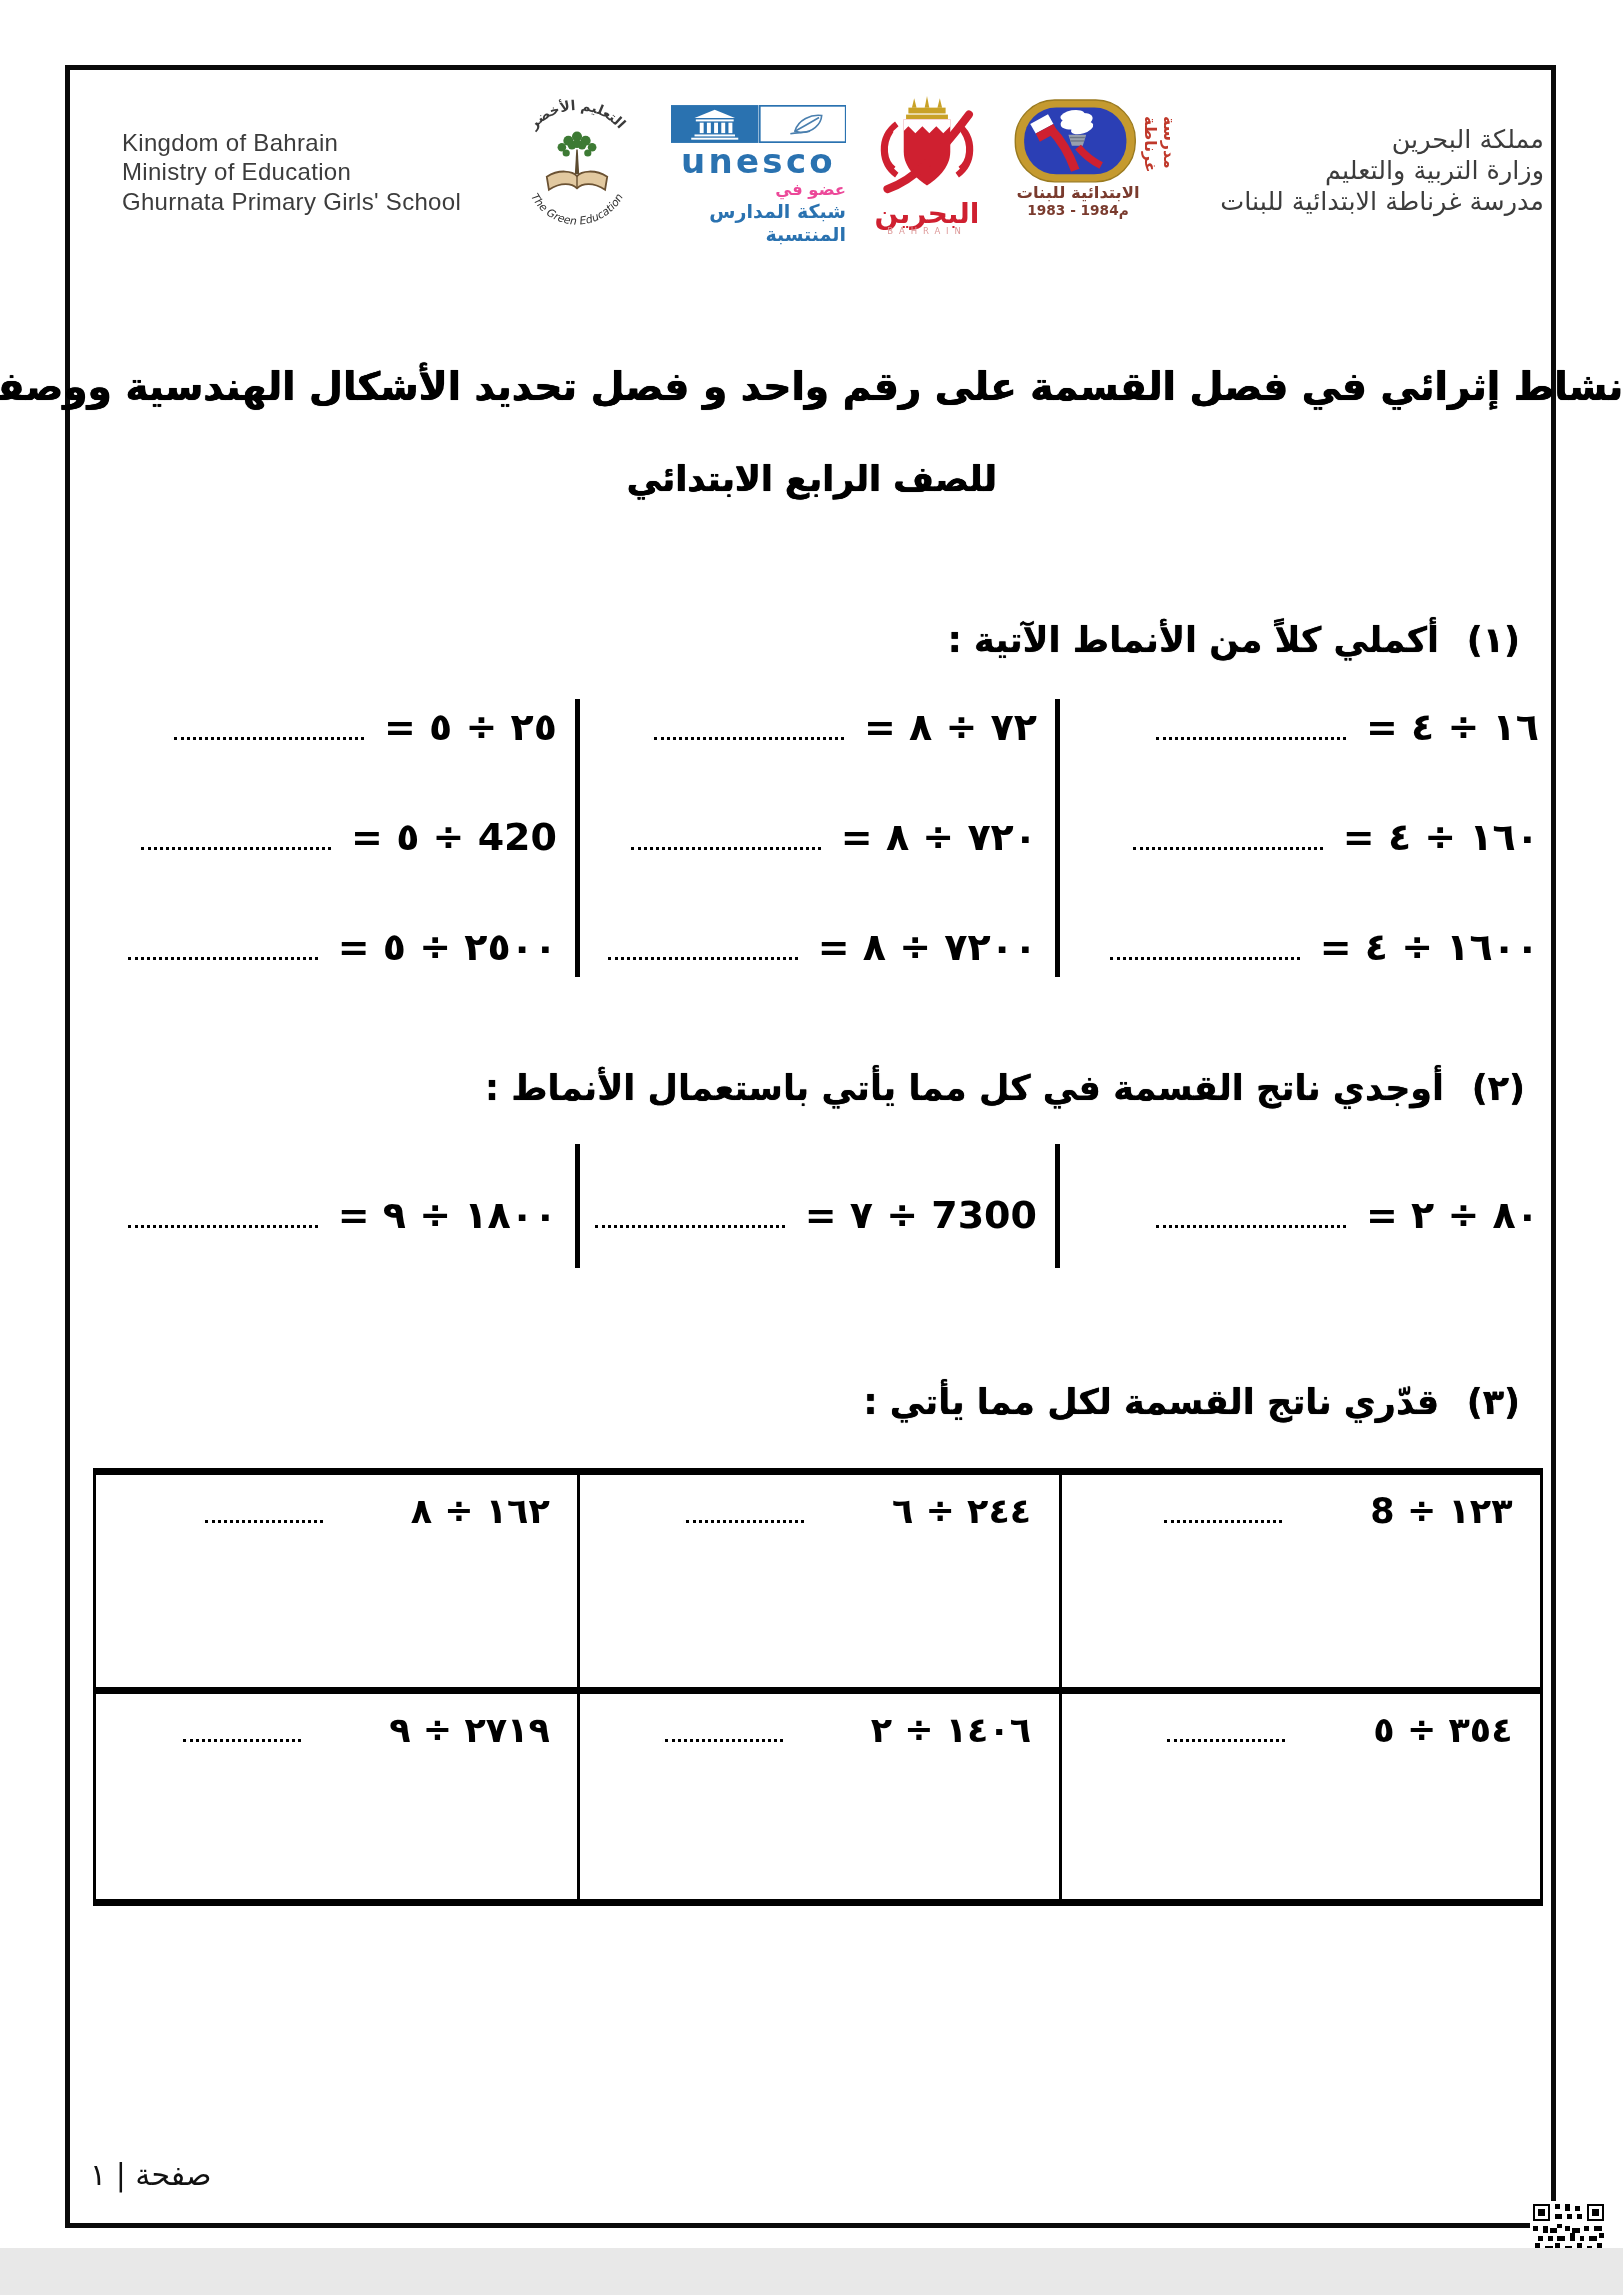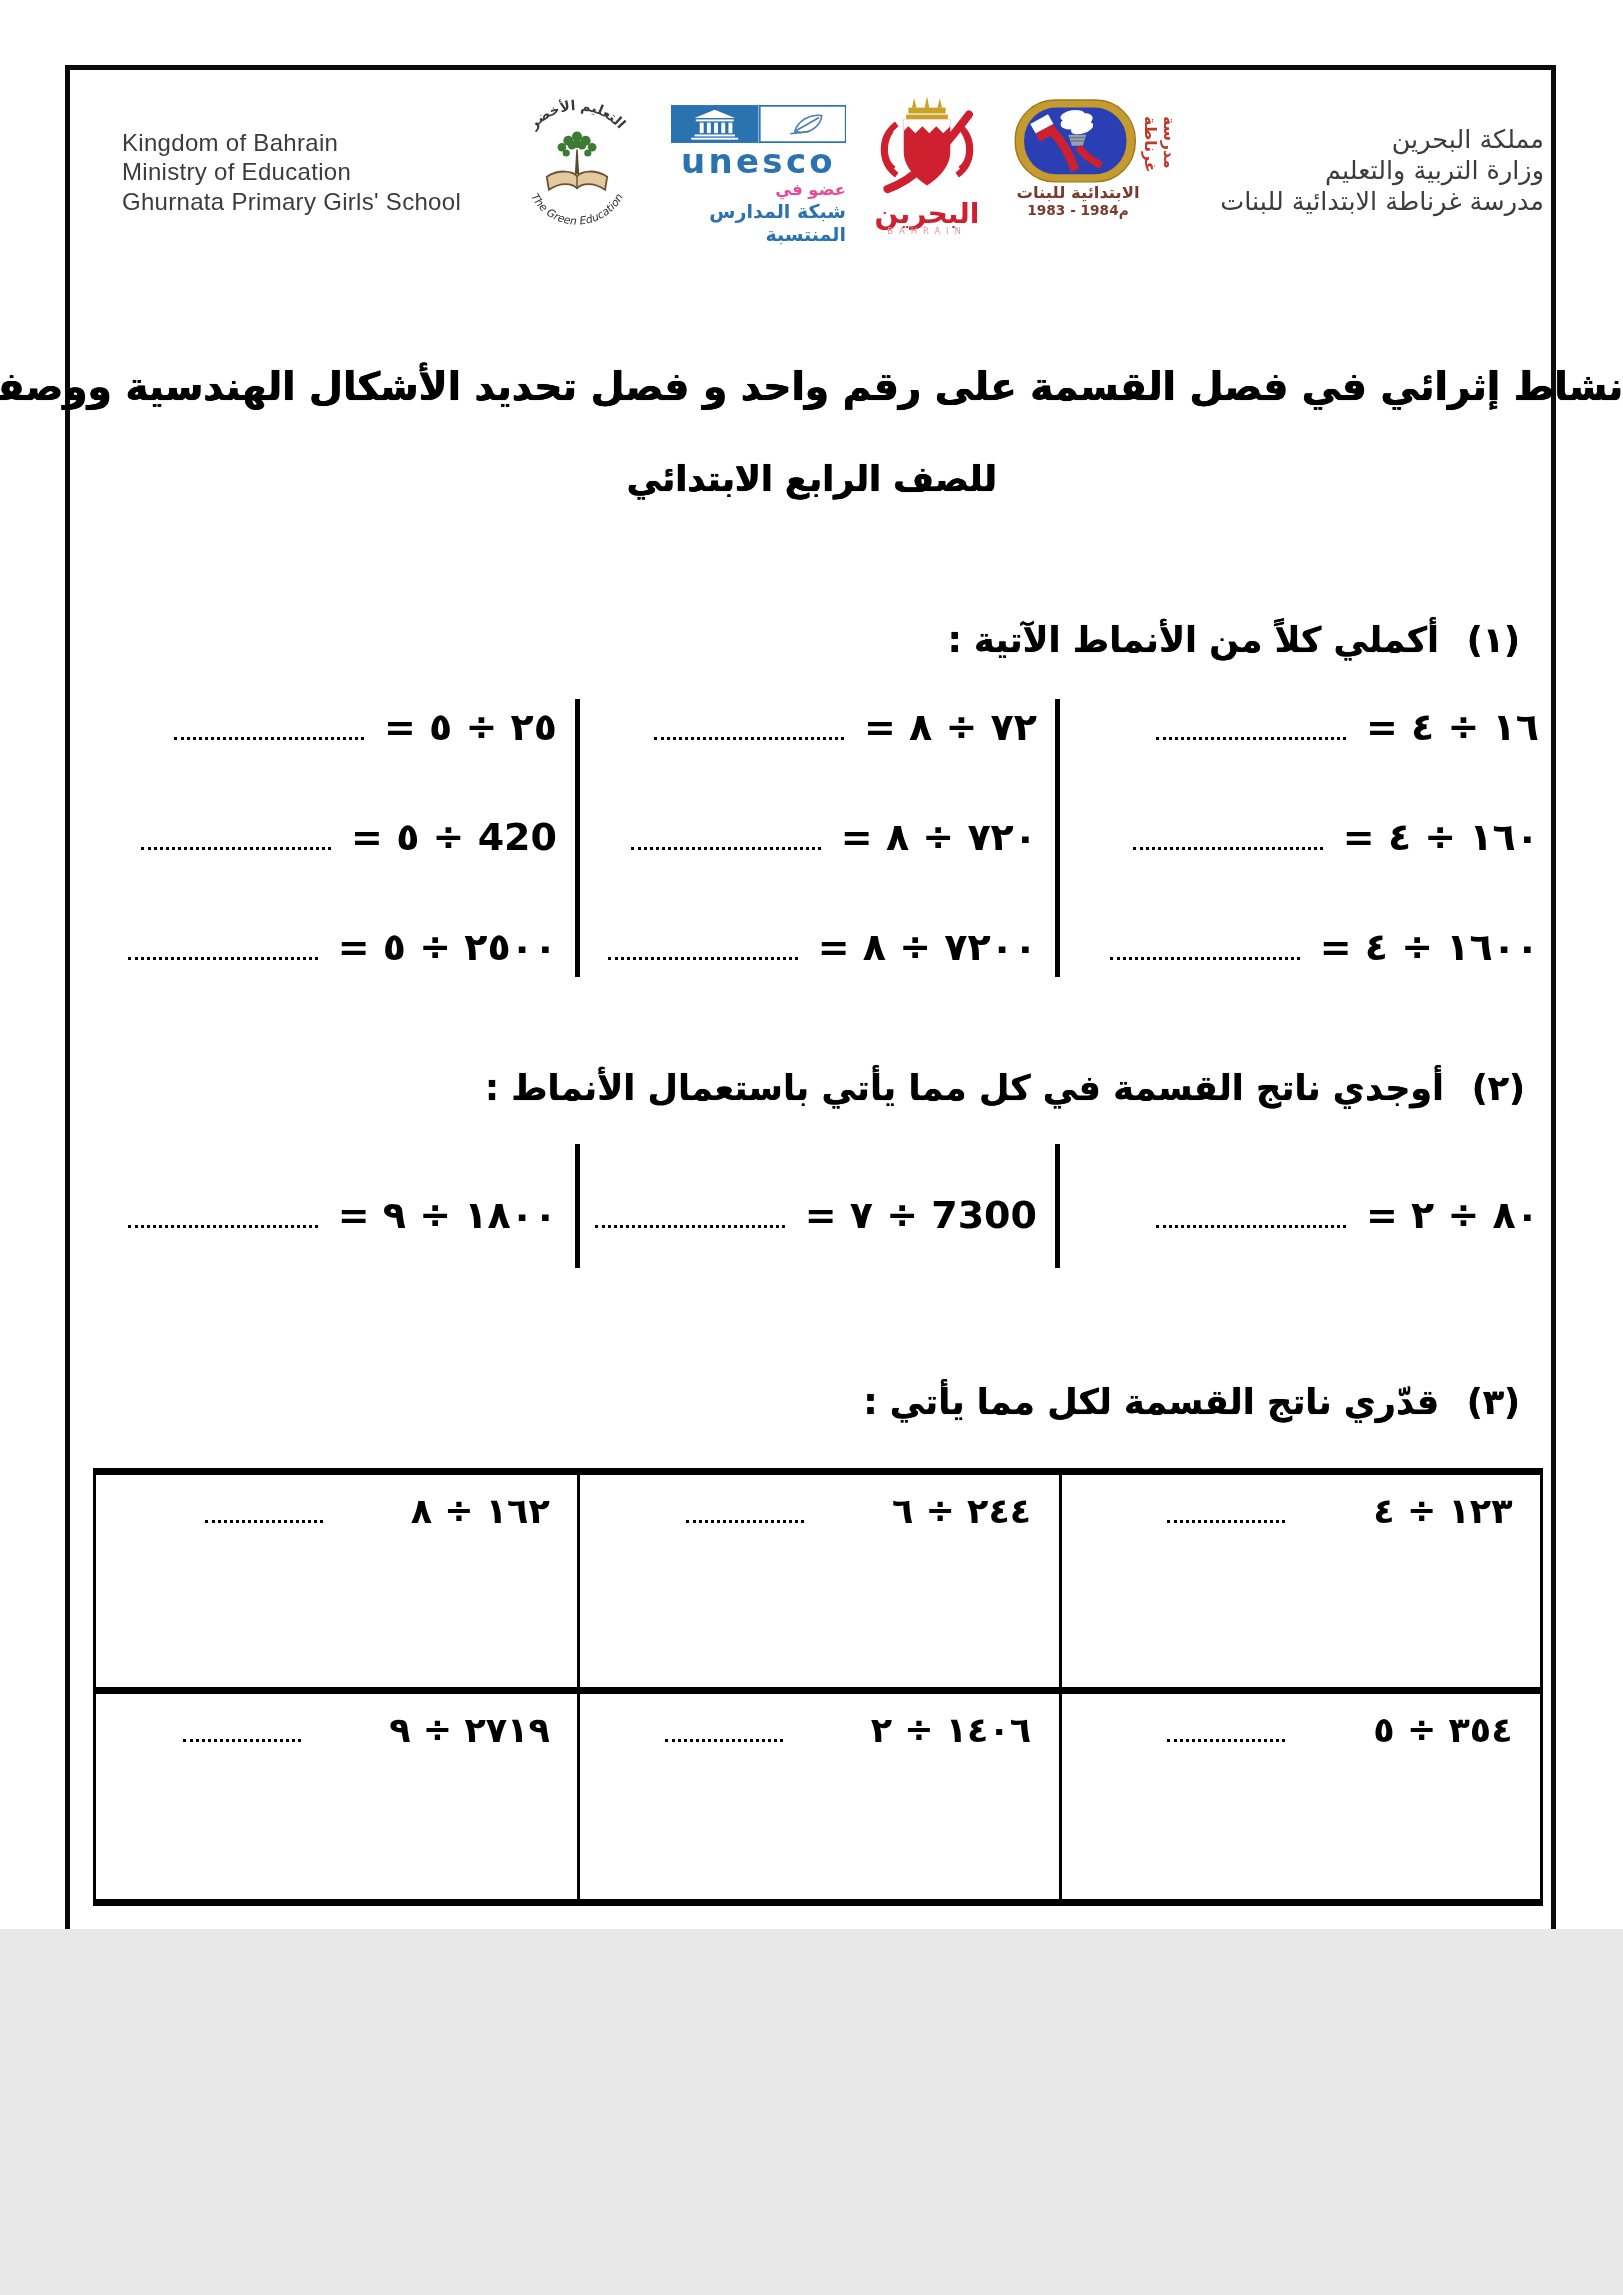--- a/index.html
+++ b/index.html
@@ -1,17 +1,17 @@
 <!DOCTYPE html>
 <html lang="ar" style="font-size:10.5px"><head>
 <meta charset="utf-8">
 <style>
   html,body{margin:0;padding:0;background:#e8e8e8;}
   #page{
-    position:relative;width:1623px;height:1929px;background:#ffffff;
+    position:relative;width:1623px;height:2248px;background:#ffffff;
     font-family:"DejaVu Sans",sans-serif;color:#000;overflow:hidden;
   }
   
   .frame{
     position:absolute;left:65px;top:65px;width:1491px;height:2163px;
     border:5.9px solid #0a0a0a;box-sizing:border-box;
   }
   
   .hdr-en{position:absolute;left:122px;top:128px;font-family:"Liberation Sans",sans-serif;
     font-size:24px;line-height:29.4px;color:#3c3c3c;letter-spacing:0.3px;}
@@ -244,21 +244,21 @@
     </div>
   </div>
   <div class="vline v2a"></div>
   <div class="vline v2b"></div>
 
   <div class="q-head qh3">
     <span>(٣)</span><span class="q-txt">قدّري ناتج القسمة لكل مما يأتي :</span>
   </div>
 
   <div class="q3-table">
-    <div class="t-cell"><span>١٢٣ ÷ ٤</span><span class="dots3"></span></div>
+    <div class="t-cell"><span>١٢٣ ÷ 8</span><span class="dots3"></span></div>
     <div class="t-cell"><span>٢٤٤ ÷ ٦</span><span class="dots3"></span></div>
     <div class="t-cell"><span>١٦٢ ÷ ٨</span><span class="dots3"></span></div>
     <div class="t-cell"><span>٣٥٤ ÷ ٥</span><span class="dots3"></span></div>
     <div class="t-cell"><span>١٤٠٦ ÷ ٢</span><span class="dots3"></span></div>
     <div class="t-cell"><span>٢٧١٩ ÷ ٩</span><span class="dots3"></span></div>
   </div>
 
   <div class="pageno">صفحة | ١</div>
 
   <div class="qr">

